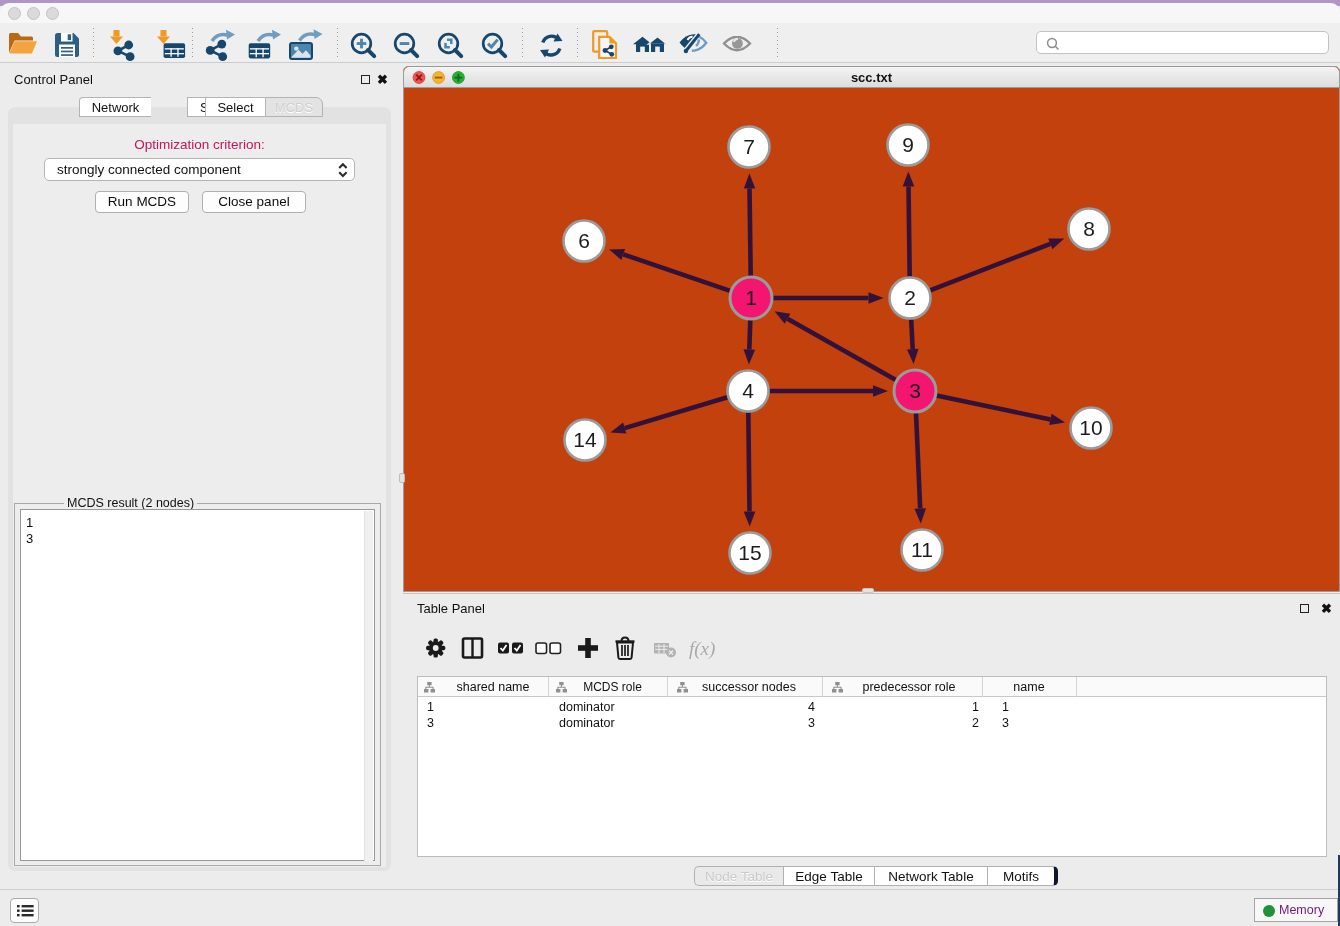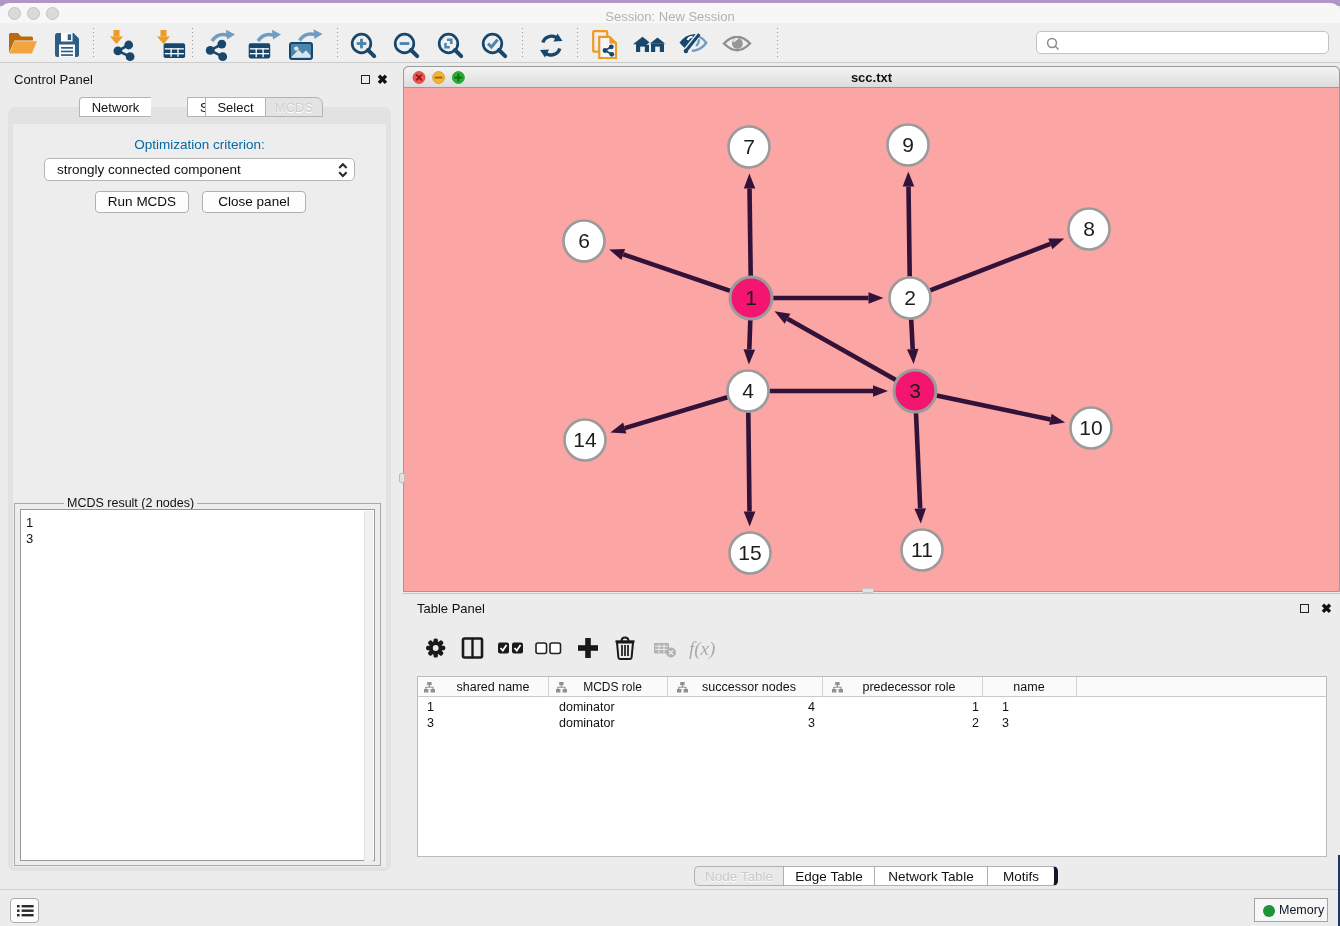--- a/index.html
+++ b/index.html
@@ -12,47 +12,46 @@
 #wintitle { left:0; top:6px; width:1340px; text-align:center; font-size:13px; color:#b7afb7; }
 #toolbar { left:0; top:23px; width:1340px; height:40px; background:#efefef; border-bottom:1px solid #cccccc; }
 .tsep { position:absolute; top:5px; width:1px; height:30px; background-image:repeating-linear-gradient(to bottom,#999 0 1px,transparent 1px 4px); }
 #searchbox { left:1036px; top:8px; width:293px; height:23px; background:#fff; border:1px solid #c2c2c2; border-radius:5px; }
 #cpanel-title { left:14px; top:72px; font-size:13px; color:#111; }
 .floatbtn { width:9px; height:9px; border:1.5px solid #222; background:transparent; }
 .xbtn { font-size:13px; font-weight:bold; color:#111; line-height:12px; }
 #cp-pane { left:8px; top:107px; width:383px; height:764px; background:#e2e2e2; border-radius:7px; }
 #cp-inner { left:13px; top:124px; width:373px; height:743px; background:#ededed; }
 .cptab { position:absolute; top:97px; height:20px; background:#fff; border:1px solid #b3b3b3; border-right:none; font-size:13px; color:#111; text-align:center; line-height:19px; }
-#opt-label { left:13px; top:137px; width:373px; text-align:center; font-size:13.5px; color:#0369a1; }
+#opt-label { left:13px; top:137px; width:373px; text-align:center; font-size:13.5px; color:#be185d; }
 #opt-select { left:44px; top:158px; width:311px; height:23px; background:#fff; border:1px solid #b5b5b5; border-radius:5px; font-size:13.5px; color:#111; line-height:21px; padding-left:12px; }
 .cpbtn { position:absolute; top:191px; height:22px; background:#fdfdfd; border:1px solid #b0b0b0; border-radius:4px; font-size:13.5px; color:#0d0d0d; text-align:center; line-height:20px; }
 #fieldset { left:14px; top:503px; width:367px; height:363px; border:1px solid #a9a9a9; }
 #fieldset-legend { left:20px; top:496px; background:#ededed; padding:0 3px; font-size:12.5px; color:#111;margin-left:44px; }
 #listbox { left:20px; top:509px; width:355px; height:352px; background:#fff; border:1px solid #999; font-size:13px; color:#111; }
 #listbox .scroll { position:absolute; right:1px; top:1px; width:9px; height:350px; background:#f0f0f0; border-left:1px solid #e2e2e2; }
-#netwin { left:403px; top:66px; width:937px; height:526px; border:1px solid #9b9b9b; border-radius:5px 5px 0 0; background:#fca5a5; }
+#netwin { left:403px; top:66px; width:937px; height:526px; border:1px solid #9b9b9b; border-radius:5px 5px 0 0; background:#c2410c; }
 #net-titlebar { left:0; top:0; width:935px; height:21px; background:linear-gradient(#f4f4f4,#dcdcdc); border-bottom:1px solid #9c9c9c; border-radius:5px 5px 0 0; }
 #net-title { width:935px; text-align:center; font-size:13px; font-weight:bold; color:#111; top:3px; left:0; }
 #tpanel { left:403px; top:593px; width:937px; height:296px; background:#ececec; border-top:1px solid #c5c5c5; }
 #tp-title { left:14px; top:7px; font-size:13px; color:#111; }
 #tp-table { left:14px; top:82px; width:910px; height:181px; background:#fff; border:1px solid #bbbbbb; }
 .th-sep { position:absolute; top:0; width:1px; height:20px; background:#d4d4d4; }
 .btab { position:absolute; top:0; height:20px; border:1px solid #b0b0b0; border-right:none; background:#fff; text-align:center; line-height:19px; color:#111; font-size:13.5px; }
 #statusbar { left:0; top:889px; width:1340px; height:37px; background:#ececec; border-top:1px solid #cfcfcf; }
 #listbtn { left:10px; top:8px; width:29px; height:25px; background:#fcfcfc; border:1px solid #ababab; border-radius:4px; }
-#membtn { left:1254px; top:8px; width:74px; height:24px; background:#f7f7f7; border:1px solid #a5a5a5; font-size:13px; color:#0f172a; }
+#membtn { left:1254px; top:8px; width:84px; height:24px; background:#f7f7f7; border:1px solid #a5a5a5; font-size:13px; color:#701a75; }
 </style>
 </head>
 <body>
 <div class="abs" id="purple"></div>
 <div class="abs" id="titlebar">
   <div class="circ" style="left:8px;"></div>
   <div class="circ" style="left:27px;"></div>
   <div class="circ" style="left:46px;"></div>
-  <div class="abs" id="wintitle">Session: New Session</div>
 </div>
 <div class="abs" id="toolbar">
 <svg class="abs" style="left:7px;top:5px;" width="32" height="28" viewBox="0 0 32 28">
       <path d="M2 25 V6.5 Q2 5 3.5 5 H11 L14 8.5 H24.5 Q26 8.5 26 10 V12.5 H7.5 L2 25 Z" fill="#bc6a12"></path>
       <path d="M7.6 13.3 H30 L24.9 25.6 H2.4 Z" fill="#f2a53e"></path>
     </svg>
 <svg class="abs" style="left:52px;top:7px;" width="30" height="30" viewBox="0 0 30 30">
       <path d="M5.5 3 H21.5 L27 8.5 V24.5 Q27 27 24.5 27 H5.5 Q3 27 3 24.5 V5.5 Q3 3 5.5 3 Z" fill="#2d5f84"></path>
       <rect x="9" y="3" width="11.5" height="8.5" fill="#fff"></rect>
       <rect x="15.7" y="4.3" width="3.4" height="5.8" fill="#2d5f84"></rect>

